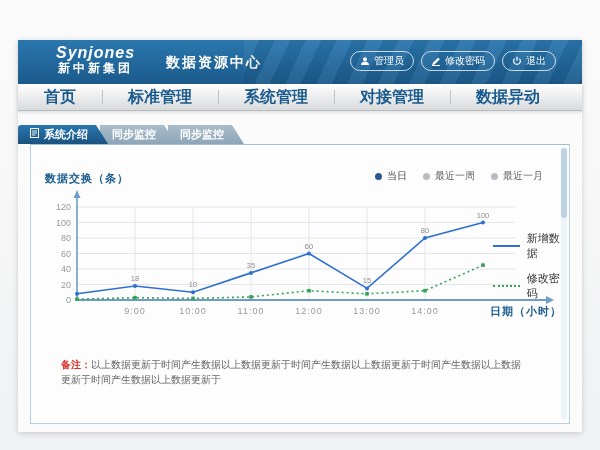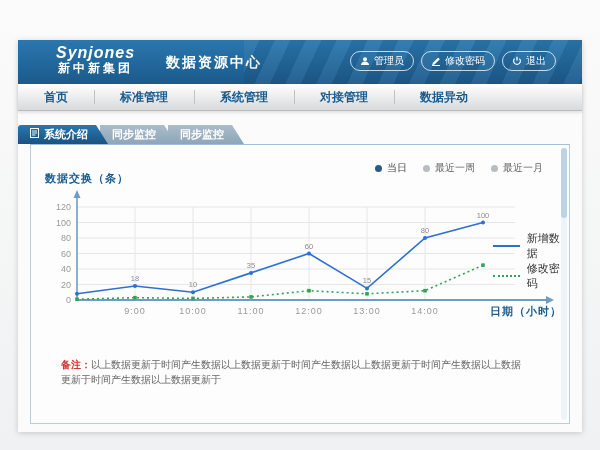--- a/index.html
+++ b/index.html
@@ -22,49 +22,49 @@
     font-weight:bold; letter-spacing:2px; }
   .useracts { position:absolute; right:26px; top:11px; display:flex; gap:7px; z-index:2; }
   .pill { display:flex; align-items:center; gap:4px; border:1px solid rgba(255,255,255,.75);
     border-radius:10px; padding:2px 9px; color:#fff; font-size:10px; cursor:pointer; }
   .pill svg { display:block; }
 
   
   .nav { position:relative; height:27px; display:flex; align-items:center;
     background:linear-gradient(#ffffff,#d8dadc); border-bottom:1px solid #b9bcbf;
     box-shadow:0 2px 3px rgba(0,0,0,.10); z-index:5; }
-  .nav a { position:relative; display:block; padding:0 26px; font-size:12px; font-weight:bold;
+  .nav a { position:relative; display:block; padding:0 26px; font-size:16px; font-weight:bold;
     color:#1a5a8c; text-decoration:none; line-height:26px; cursor:pointer; }
   .nav a + a::before { content:""; position:absolute; left:0; top:6px; height:14px;
     border-left:1px solid #bfc3c6; }
 
   
   .content { position:relative; height:320px; background:#fbfbfc; padding-top:14px; }
   .tabbar { position:relative; display:flex; margin-left:0; height:19px; z-index:3; }
   .tab { position:relative; color:#fff; font-size:11px; font-weight:bold; line-height:19px;
     padding:0 20px 0 12px; cursor:pointer; white-space:nowrap;
     clip-path:polygon(0 0, calc(100% - 12px) 0, 100% 100%, 0 100%);
     background:linear-gradient(#a9bcca,#8ea6b9); display:flex; align-items:center; gap:5px; }
   .tab + .tab { margin-left:-8px; }
   .tab.active { background:linear-gradient(#2877b0,#1a5380); border-radius:3px 0 0 0; z-index:4; }
   .tab:nth-child(2){ z-index:2; } .tab:nth-child(3){ z-index:1; }
 
   .panel { position:relative; margin:0 12px; height:280px; background:#fdfdfe;
     border:1px solid #b9cfe0; border-top:1px solid #9fc0d8; }
 
-  .radios { position:absolute; top:16px; right:26px; display:flex; gap:16px; z-index:2; }
+  .radios { position:absolute; top:24px; right:26px; display:flex; gap:16px; z-index:2; }
   .radio { display:flex; align-items:center; gap:5px; font-size:10px; color:#666; cursor:pointer; }
   .dot { width:7px; height:7px; border-radius:50%; background:#b9bdc2; }
   .radio.sel .dot { background:#27598f; }
   .radio.sel { color:#444; }
 
   .ylabel { position:absolute; left:14px; top:26px; color:#1b5c8e; font-size:11px;
     font-weight:bold; letter-spacing:1px; }
   .chart-svg { position:absolute; left:4px; top:42px; }
-  .legend { position:absolute; left:462px; top:86px; display:flex; flex-direction:column; }
+  .legend { position:absolute; left:462px; top:86px; display:flex; flex-direction:column; gap:10px; }
   .lg { display:flex; align-items:center; gap:7px; font-size:11px; color:#333; }
   .lg .sample { width:28px; height:0; }
   .lg.s0 .sample { border-top:2px solid #2e6fd0; }
   .lg.s1 .sample { border-top:2px dotted #33a455; }
 
   .note { position:absolute; left:30px; top:212px; right:40px; font-size:10px; color:#666;
     line-height:1.5; }
   .note b { color:#d9332e; font-weight:bold; }
 
   .scrollbar { position:absolute; top:3px; bottom:3px; right:2px; width:6px;

